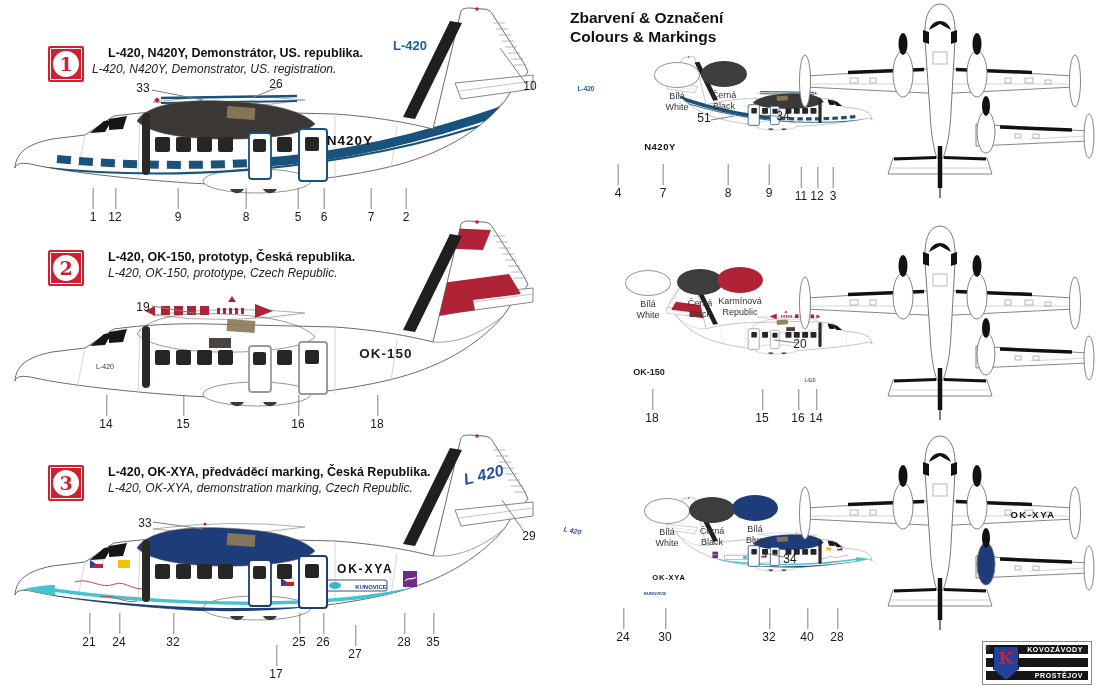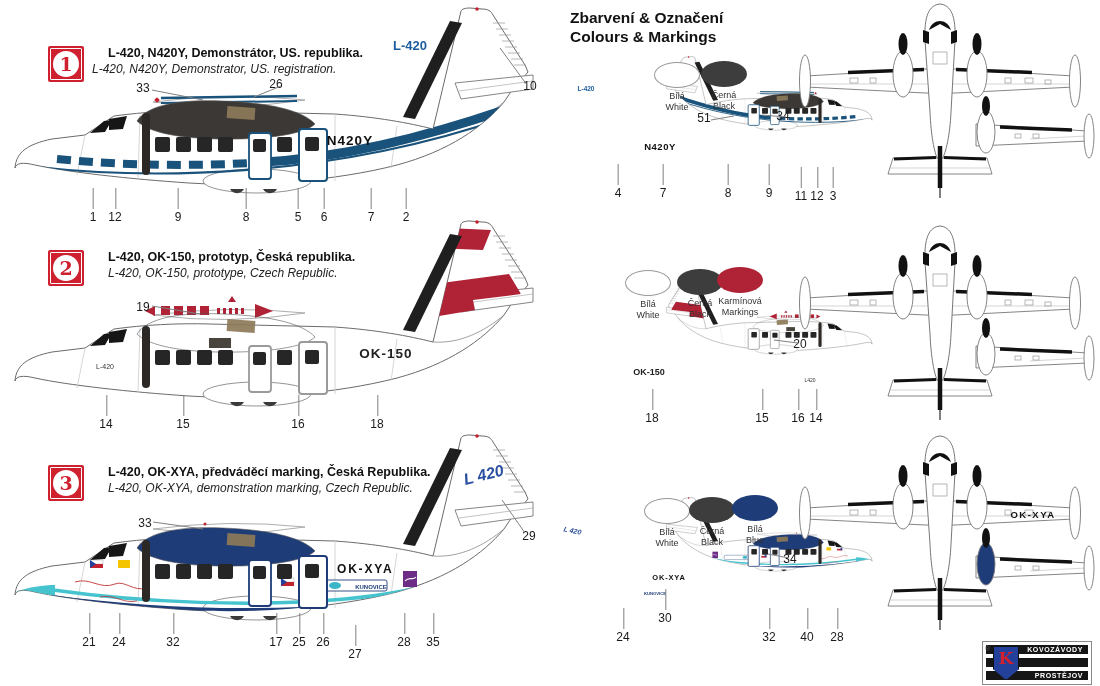--- a/index.html
+++ b/index.html
@@ -296,21 +296,21 @@
     <div>White</div>
   </div>
   <div class="swatch" style="left:673px;top:269px">
     <div class="oval ov-k"></div>
     <div>Černá</div>
     <div>Black</div>
   </div>
   <div class="swatch" style="left:713px;top:267px">
     <div class="oval ov-r"></div>
     <div>Karmínová</div>
-    <div>Markings</div>
+    <div>Republic</div>
   </div>
 
   <span class="co noline" style="left:143px;top:301px">19</span>
   <span class="co" style="left:106px;top:418px">14</span>
   <span class="co" style="left:183px;top:418px">15</span>
   <span class="co" style="left:298px;top:418px">16</span>
   <span class="co" style="left:377px;top:418px">18</span>
   <span class="co noline" style="left:800px;top:338px">20</span>
   <span class="co" style="left:652px;top:412px">18</span>
   <span class="co" style="left:762px;top:412px">15</span>
@@ -365,29 +365,29 @@
     <div class="oval ov-b"></div>
     <div>Bílá</div>
     <div>Blue</div>
   </div>
 
   <span class="co noline" style="left:145px;top:517px">33</span>
   <span class="co noline" style="left:529px;top:530px">29</span>
   <span class="co" style="left:89px;top:636px">21</span>
   <span class="co" style="left:119px;top:636px">24</span>
   <span class="co" style="left:173px;top:636px">32</span>
-  <span class="co" style="left:276px;top:636px">17</span>
+  <span class="co" style="left:276px;top:668px">17</span>
   <span class="co" style="left:299px;top:636px">25</span>
   <span class="co" style="left:323px;top:636px">26</span>
   <span class="co" style="left:355px;top:648px">27</span>
   <span class="co" style="left:404px;top:636px">28</span>
   <span class="co" style="left:433px;top:636px">35</span>
   <span class="co noline" style="left:790px;top:553px">34</span>
   <span class="co" style="left:623px;top:631px">24</span>
-  <span class="co" style="left:665px;top:612px">30</span>
+  <span class="co" style="left:665px;top:631px">30</span>
   <span class="co" style="left:769px;top:631px">32</span>
   <span class="co" style="left:807px;top:631px">40</span>
   <span class="co" style="left:837px;top:631px">28</span>
 </div>
 
 <svg style="left:0;top:0;pointer-events:none" width="1100" height="686" viewBox="0 0 1100 686">
   <g stroke="#808080" stroke-width="1">
     <line x1="152" y1="90" x2="203" y2="100"></line>
     <line x1="281" y1="86" x2="254" y2="97"></line>
     <line x1="527" y1="85" x2="500" y2="48"></line>

